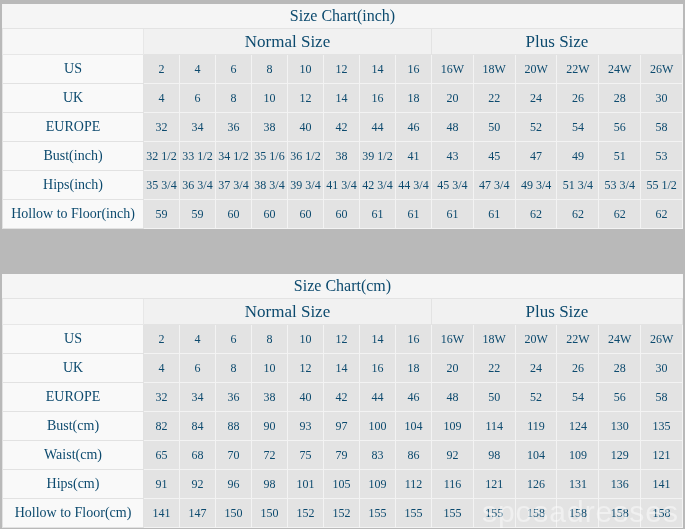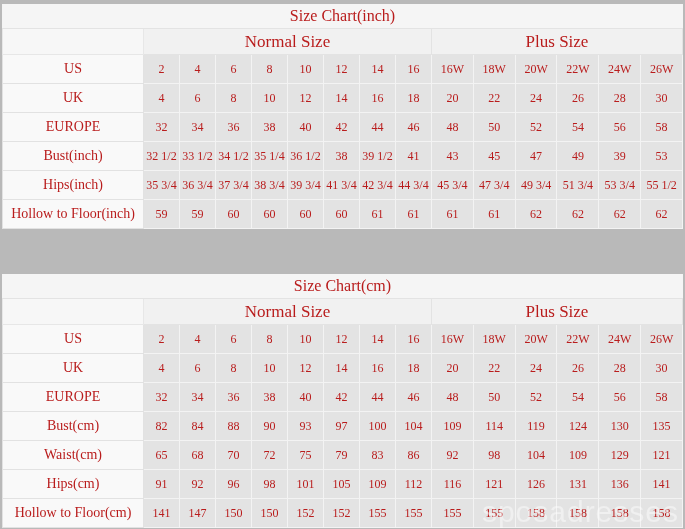--- a/index.html
+++ b/index.html
@@ -12,21 +12,21 @@
   .page {
     position: relative;
     width: 685px; height: 529px;
   }
   table.size-table {
     border-collapse: collapse;
     table-layout: fixed;
     width: 681px;
     margin-left: 2px;
     background: #f4f4f4;
-    color: #b91c1c;
+    color: #0c4a6e;
   }
   table.t1 { position: absolute; top: 4px; left: 0; }
   table.t2 { position: absolute; top: 274px; left: 0; }
   td {
     padding: 0;
     text-align: center;
     vertical-align: middle;
     overflow: hidden;
     white-space: nowrap;
   }
@@ -153,30 +153,30 @@
           <td class="data-cell">52</td>
           <td class="data-cell">54</td>
           <td class="data-cell">56</td>
           <td class="data-cell">58</td>
         </tr>
         <tr>
           <td class="label-cell">Bust(inch)</td>
           <td class="data-cell">32 1/2</td>
           <td class="data-cell">33 1/2</td>
           <td class="data-cell">34 1/2</td>
-          <td class="data-cell">35 1/4</td>
+          <td class="data-cell">35 1/6</td>
           <td class="data-cell">36 1/2</td>
           <td class="data-cell">38</td>
           <td class="data-cell">39 1/2</td>
           <td class="data-cell">41</td>
           <td class="data-cell">43</td>
           <td class="data-cell">45</td>
           <td class="data-cell">47</td>
           <td class="data-cell">49</td>
-          <td class="data-cell">39</td>
+          <td class="data-cell">51</td>
           <td class="data-cell">53</td>
         </tr>
         <tr>
           <td class="label-cell">Hips(inch)</td>
           <td class="data-cell">35 3/4</td>
           <td class="data-cell">36 3/4</td>
           <td class="data-cell">37 3/4</td>
           <td class="data-cell">38 3/4</td>
           <td class="data-cell">39 3/4</td>
           <td class="data-cell">41 3/4</td>

